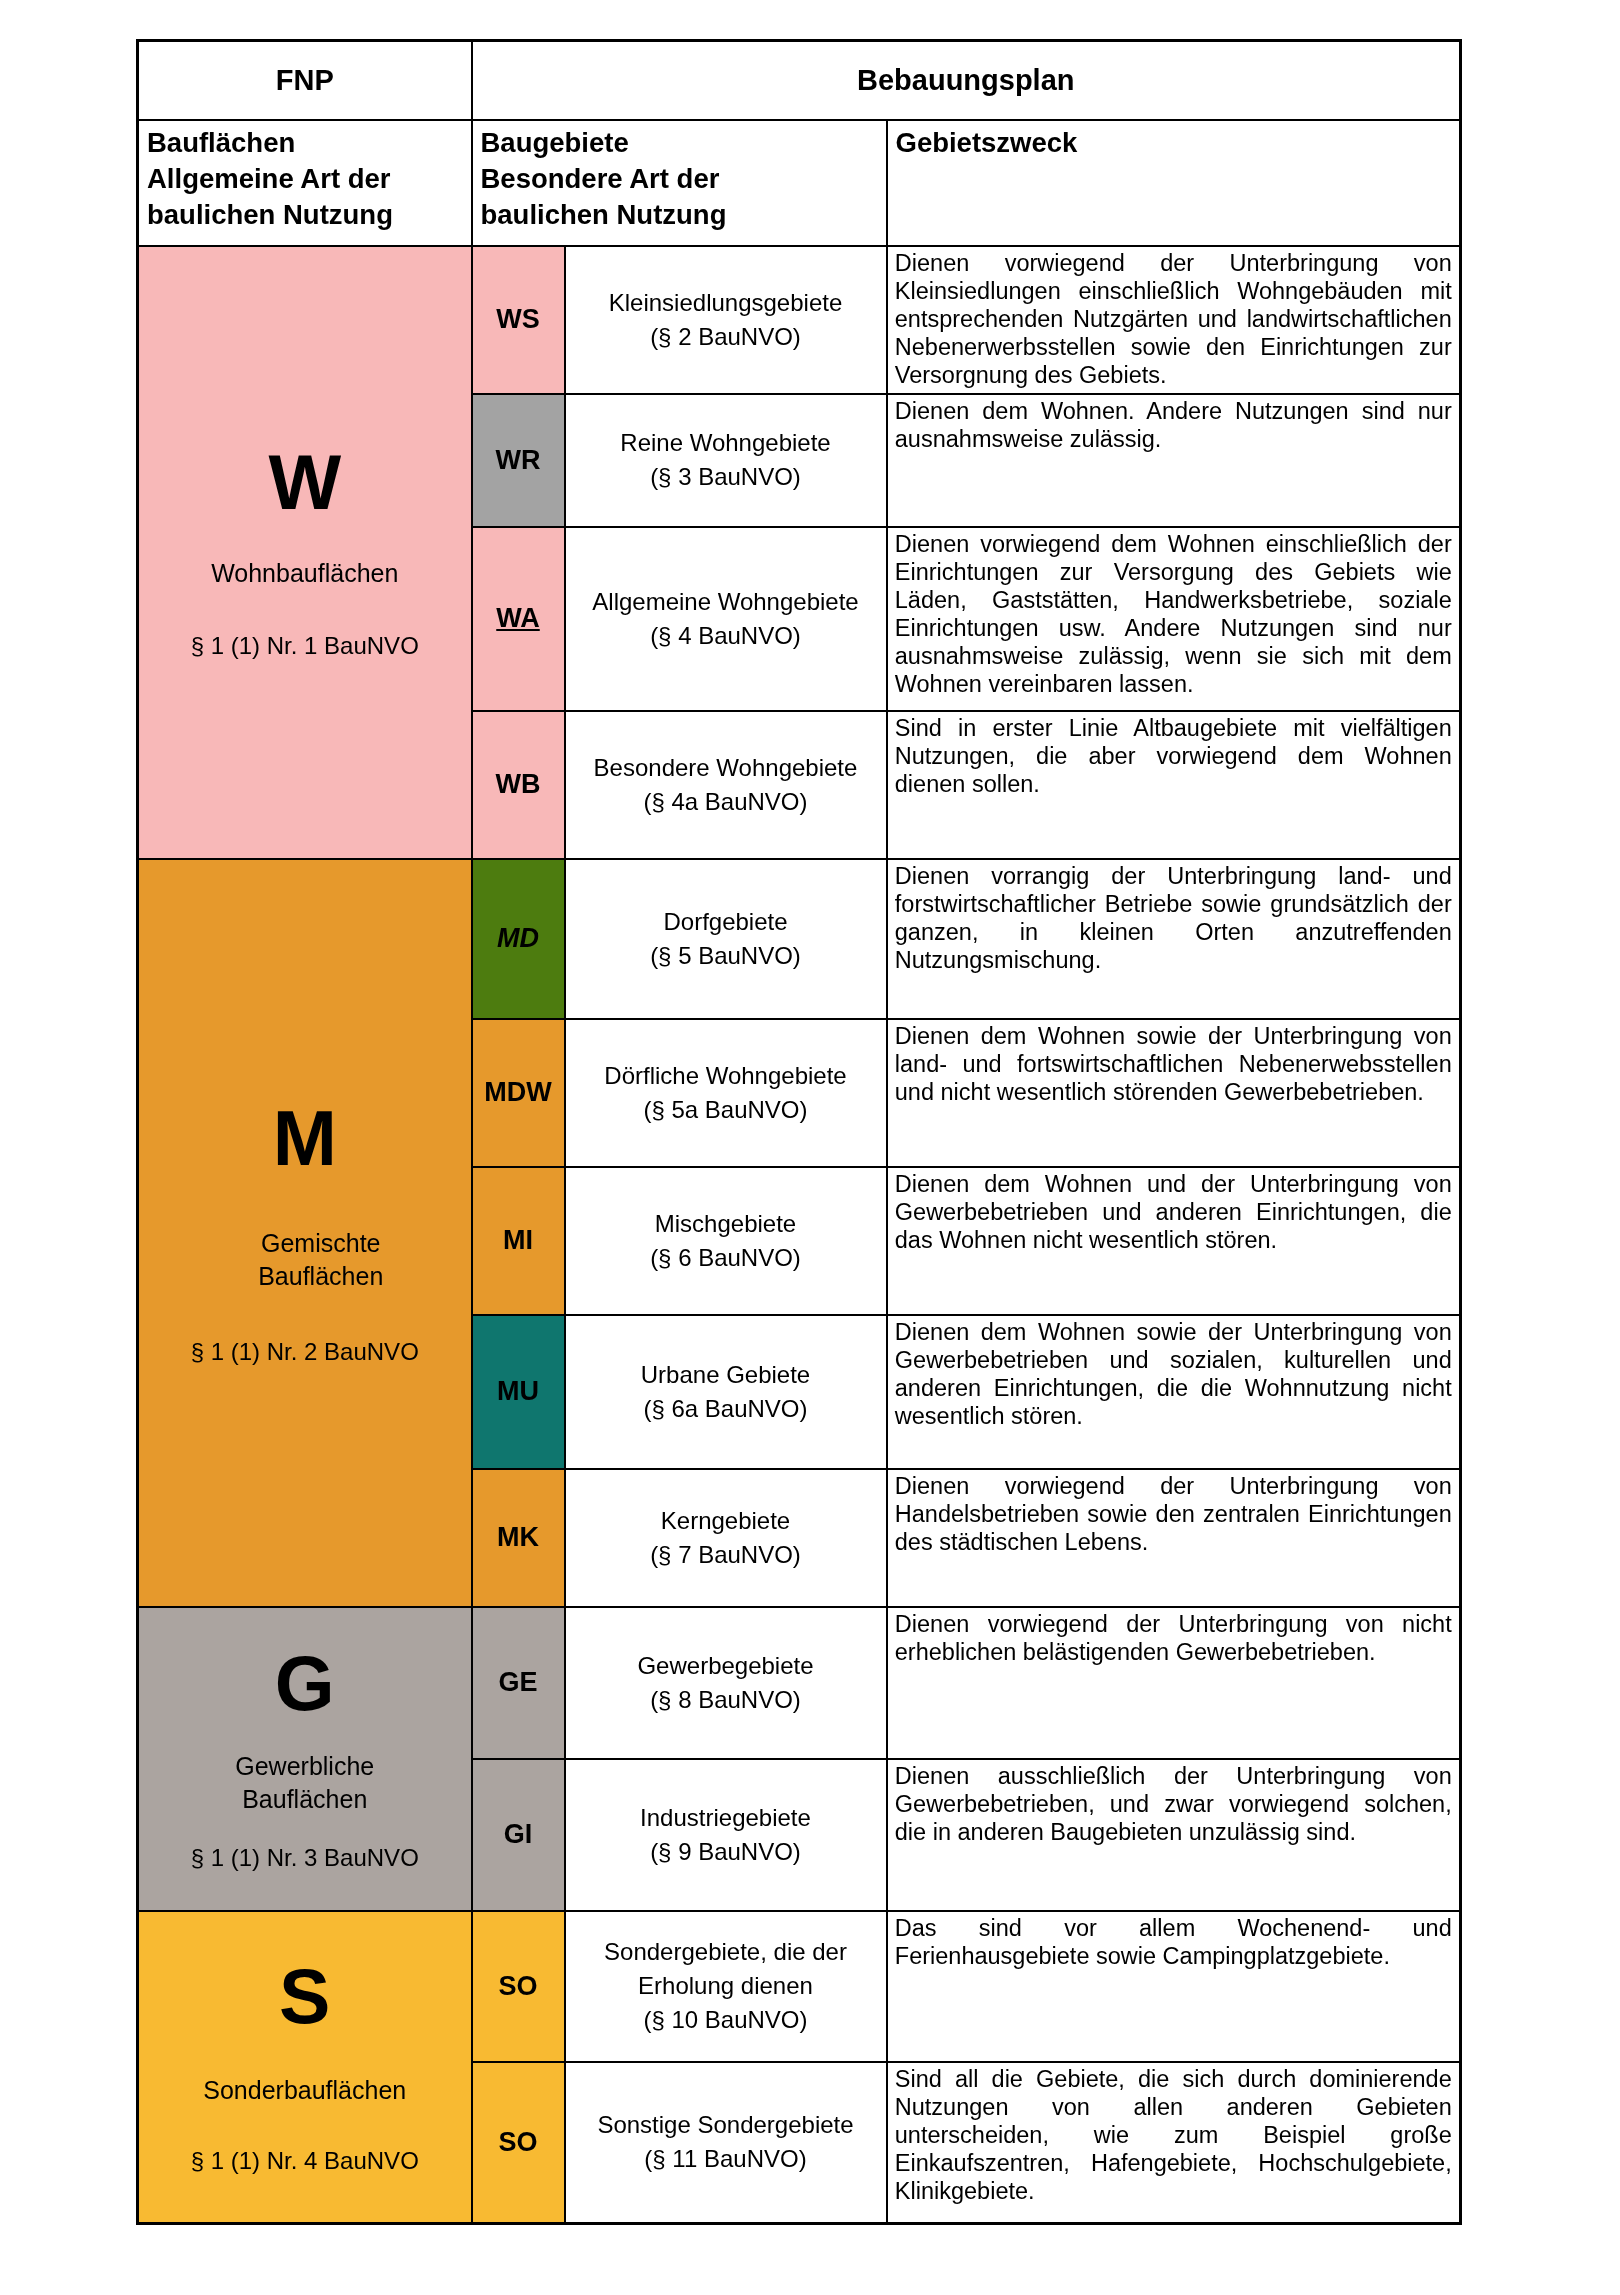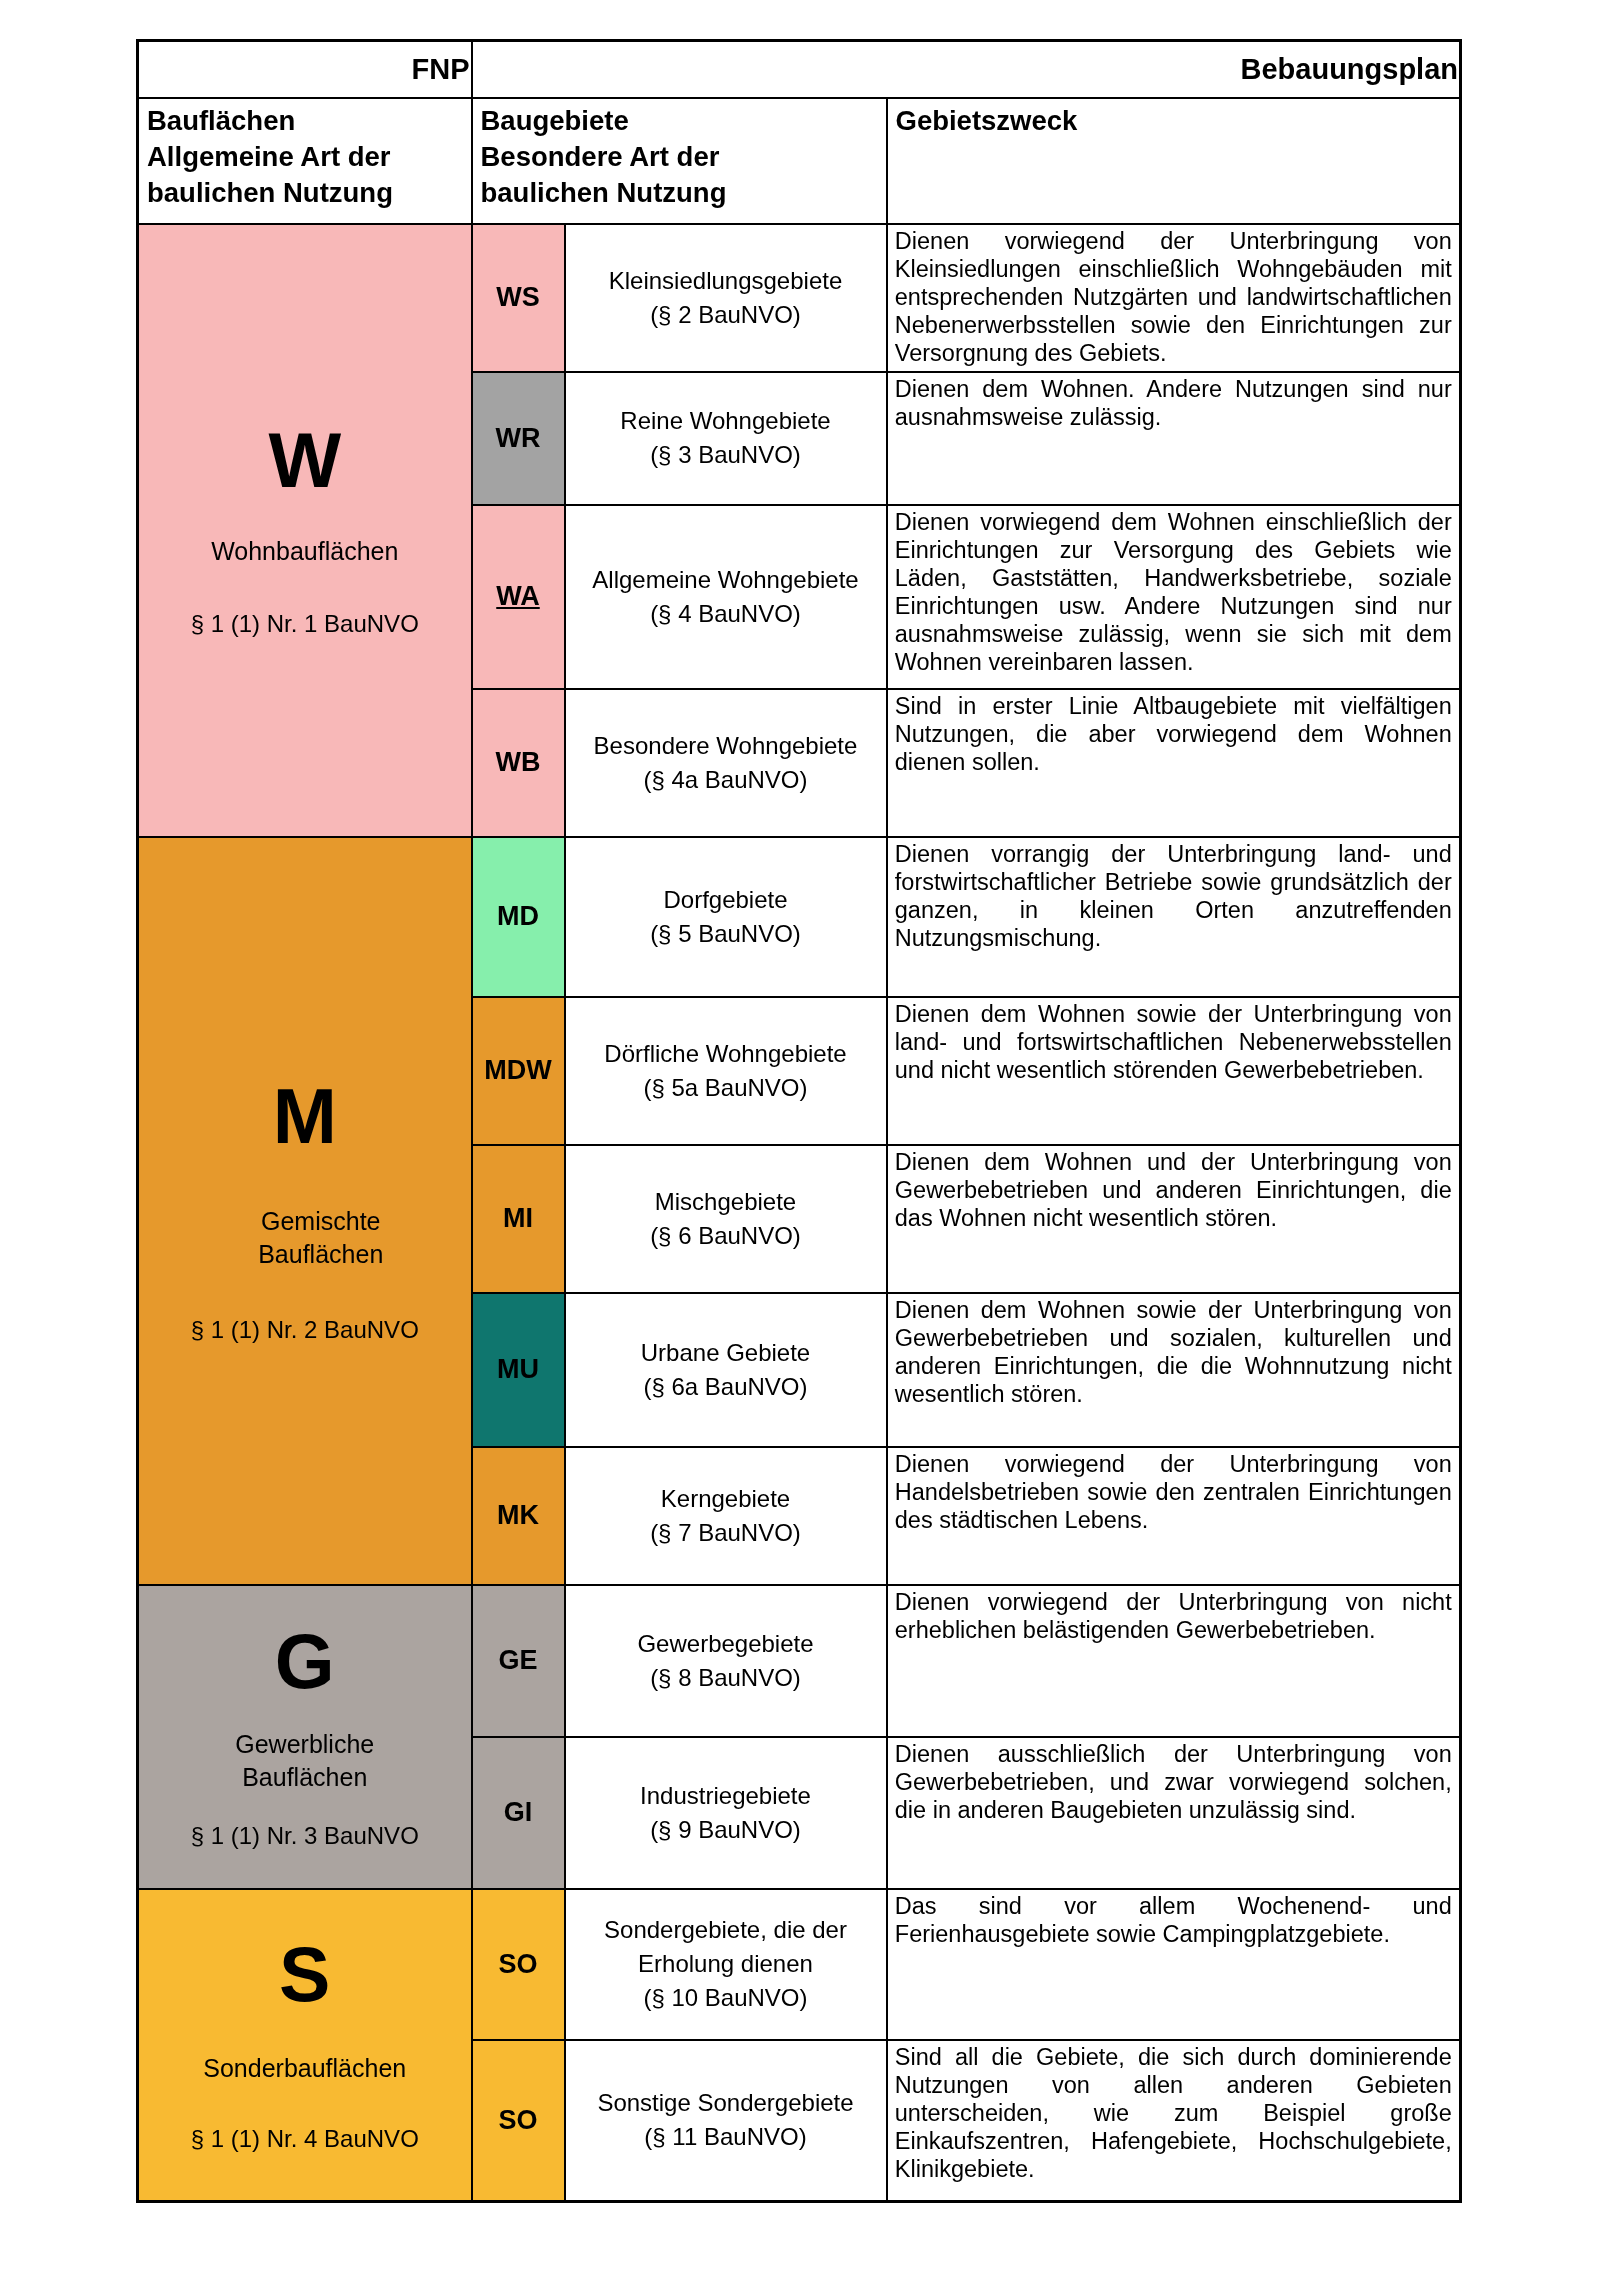--- a/index.html
+++ b/index.html
@@ -8,21 +8,21 @@
     font-family:"Liberation Sans", sans-serif; color:#000;
   }
   .table-wrap { position:absolute; left:136px; top:39px; }
   table {
     border-collapse:collapse; table-layout:fixed; width:1322px;
     border:3.2px solid #000;
   }
   td { border:2.4px solid #000; overflow:hidden; box-sizing:border-box; }
 
   
-  tr.h1 td { height:57px; text-align:right; vertical-align:middle;
+  tr.h1 td { height:79px; text-align:center; vertical-align:middle;
              font-weight:bold; font-size:29px; }
   tr.h2 td { height:126px; vertical-align:top; text-align:left;
              font-weight:bold; font-size:27.5px; line-height:36px;
              padding:4px 8px; white-space:pre-line; }
 
   
   td.code { text-align:center; vertical-align:middle; font-weight:bold;
             font-size:27px; }
   td.name { text-align:center; vertical-align:middle; font-size:24px;
             line-height:34px; white-space:pre-line; background:#fff; }
@@ -97,21 +97,21 @@
     <td class="purpose">Sind in erster Linie Altbaugebiete mit vielfältigen Nutzungen, die aber vorwiegend dem Wohnen dienen sollen.</td>
   </tr>
 
   <tr style="height:160px">
     <td rowspan="5" class="group g-m" style="background-color: rgb(230, 153, 44);">
       <div class="letter">M</div>
       <div class="gname">Gemischte
 Bauflächen</div>
       <div class="gref">§ 1 (1) Nr. 2 BauNVO</div>
     </td>
-    <td class="code" style="background-color: #86efac;">MD</td>
+    <td class="code" style="background-color: #4d7c0f; font-style: italic;">MD</td>
     <td class="name">Dorfgebiete
 (§ 5 BauNVO)</td>
     <td class="purpose">Dienen vorrangig der Unterbringung land- und forstwirtschaftlicher Betriebe sowie grundsätzlich der ganzen, in kleinen Orten anzutreffenden Nutzungsmischung.</td>
   </tr>
   <tr style="height:148px">
     <td class="code" style="background-color: rgb(230, 153, 44);">MDW</td>
     <td class="name">Dörfliche Wohngebiete
 (§ 5a BauNVO)</td>
     <td class="purpose">Dienen dem Wohnen sowie der Unterbringung von land- und fortswirtschaftlichen Nebenerwebsstellen und nicht wesentlich störenden Gewerbebetrieben.</td>
   </tr>

